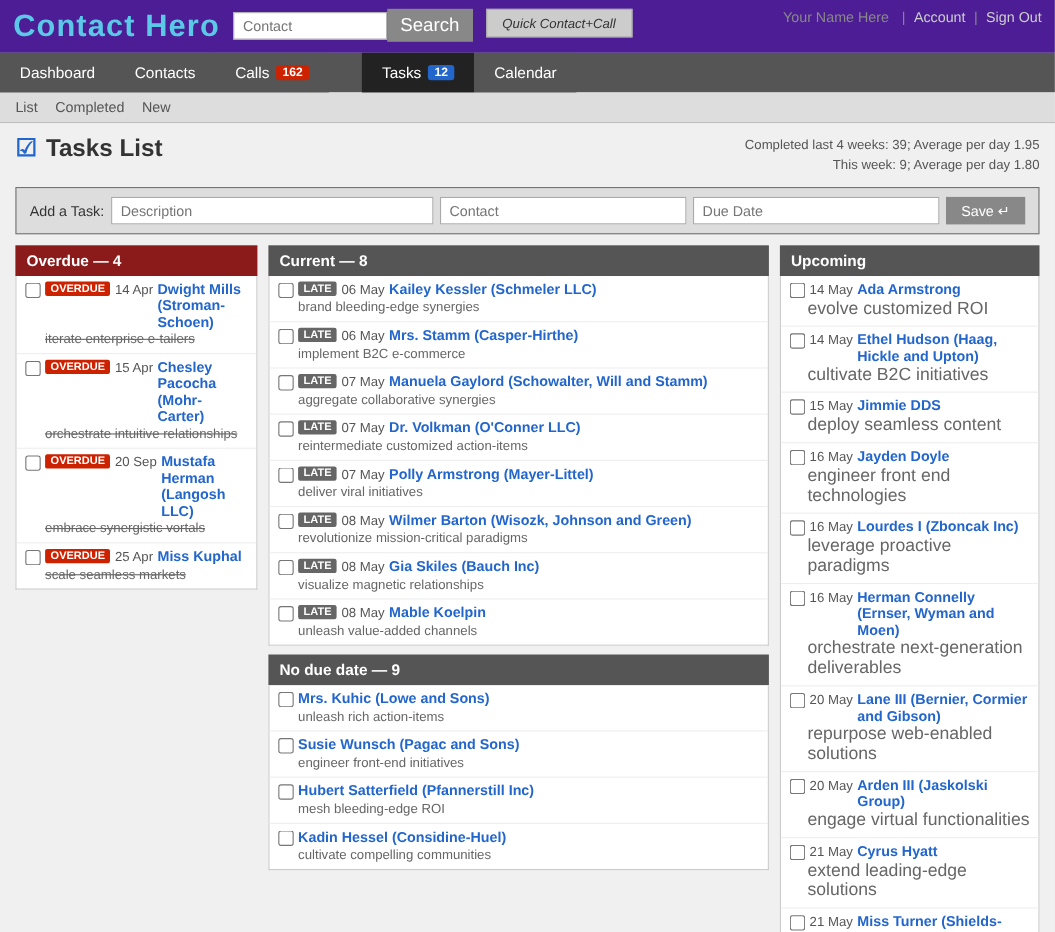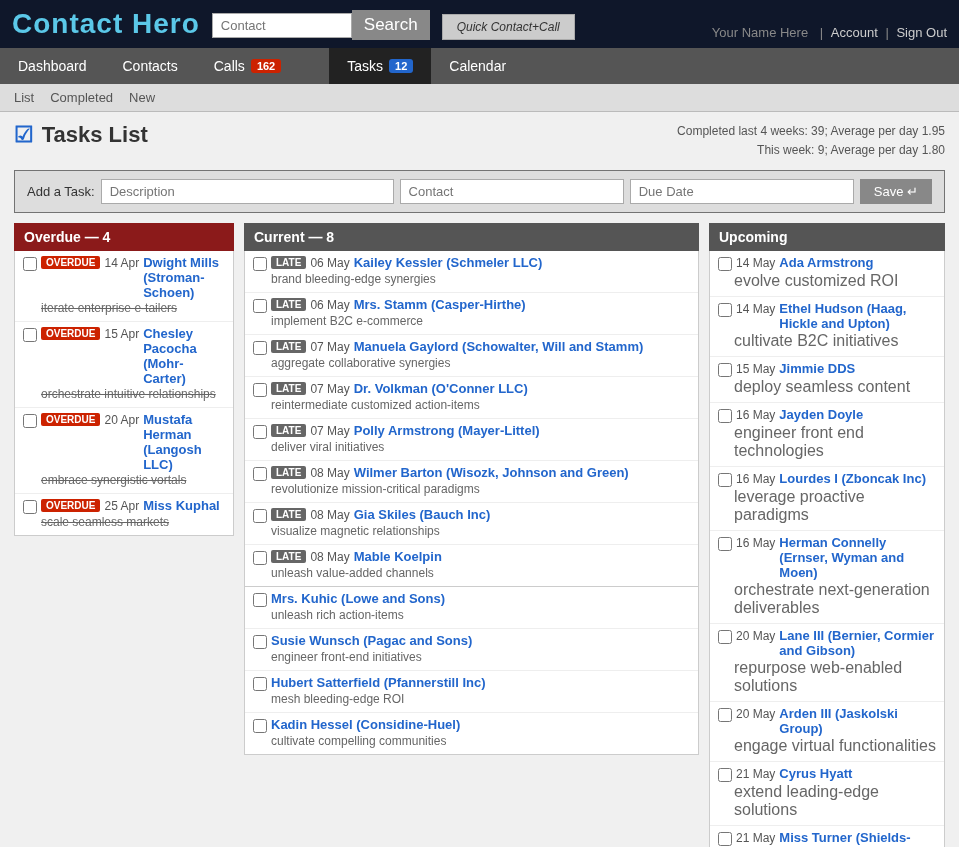--- a/index.html
+++ b/index.html
@@ -1,23 +1,23 @@
 <!DOCTYPE html>
 <html><head>
   <meta charset="utf-8">
   <style>
     * { box-sizing: border-box; margin: 0; padding: 0; }
     body { font-family: Arial, sans-serif; font-size: 13px; background: #e8e8e8; color: #333; }
 
     
     #header {
-      background: #0f172a;
+      background: #4c1d95;
       padding: 8px 12px;
       display: flex;
-      align-items: flex-end;
+      align-items: flex-start;
       gap: 12px;
     }
     #logo {
       font-size: 28px;
       font-family: 'Comic Sans MS', cursive, sans-serif;
       color: #fff;
       font-weight: bold;
       letter-spacing: 1px;
       flex-shrink: 0;
     }
@@ -354,21 +354,21 @@
             <span class="task-date">15 Apr</span>
             <span class="task-contact">Chesley Pacocha (Mohr-Carter)</span>
           </div>
           <div class="task-desc">orchestrate intuitive relationships</div>
         </div>
 
         <div class="task-item">
           <div class="task-row1">
             <input type="checkbox" class="task-checkbox" style="">
             <span class="badge badge-overdue">OVERDUE</span>
-            <span class="task-date">20 Apr</span>
+            <span class="task-date">20 Sep</span>
             <span class="task-contact">Mustafa Herman (Langosh LLC)</span>
           </div>
           <div class="task-desc">embrace synergistic vortals</div>
         </div>
 
         <div class="task-item">
           <div class="task-row1">
             <input type="checkbox" class="task-checkbox" style="">
             <span class="badge badge-overdue">OVERDUE</span>
             <span class="task-date">25 Apr</span>
@@ -459,20 +459,21 @@
             <input type="checkbox" class="task-checkbox" style="">
             <span class="badge badge-late">LATE</span>
             <span class="task-date">08 May</span>
             <span class="task-contact">Mable Koelpin</span>
           </div>
           <div class="task-desc no-strike">unleash value-added channels</div>
         </div>
 
       </div>
 
+      <div class="section-header">No due date — 9</div>
       <div class="col-body">
 
         <div class="task-item">
           <div class="task-row1">
             <input type="checkbox" class="task-checkbox" style="">
             <span class="task-contact">Mrs. Kuhic (Lowe and Sons)</span>
           </div>
           <div class="task-desc no-strike">unleash rich action-items</div>
         </div>
 

